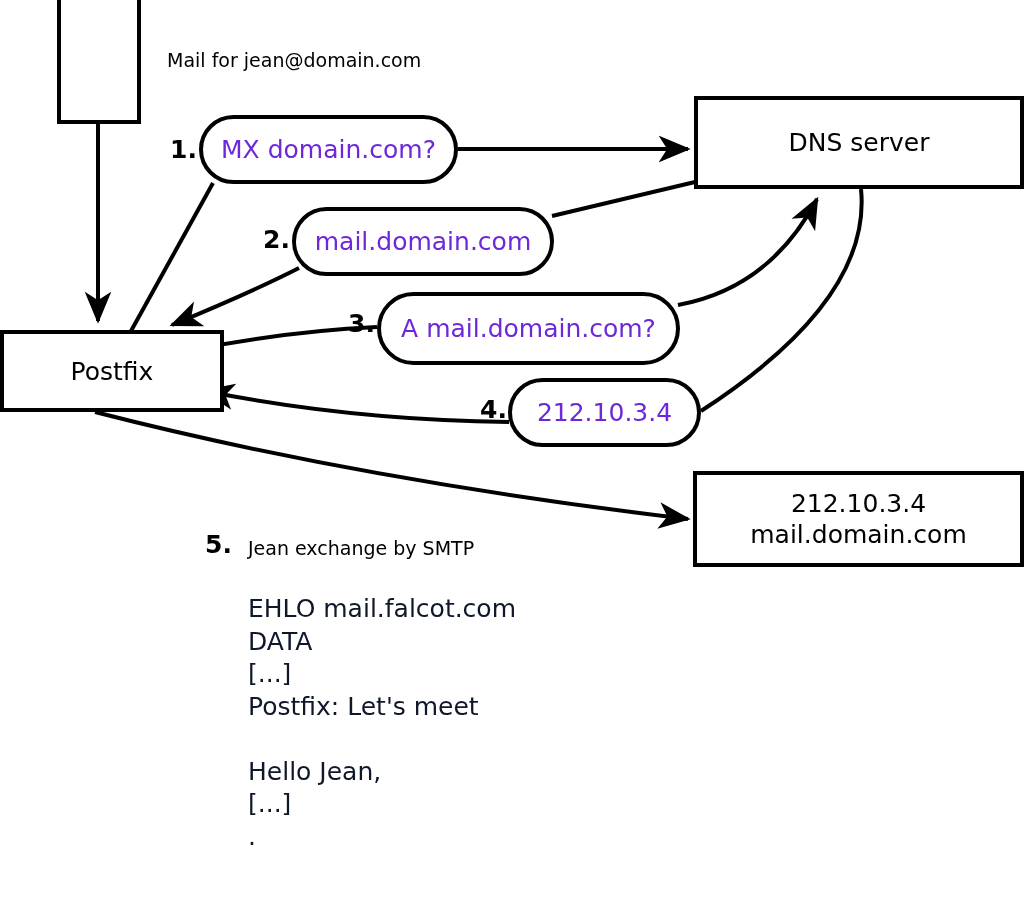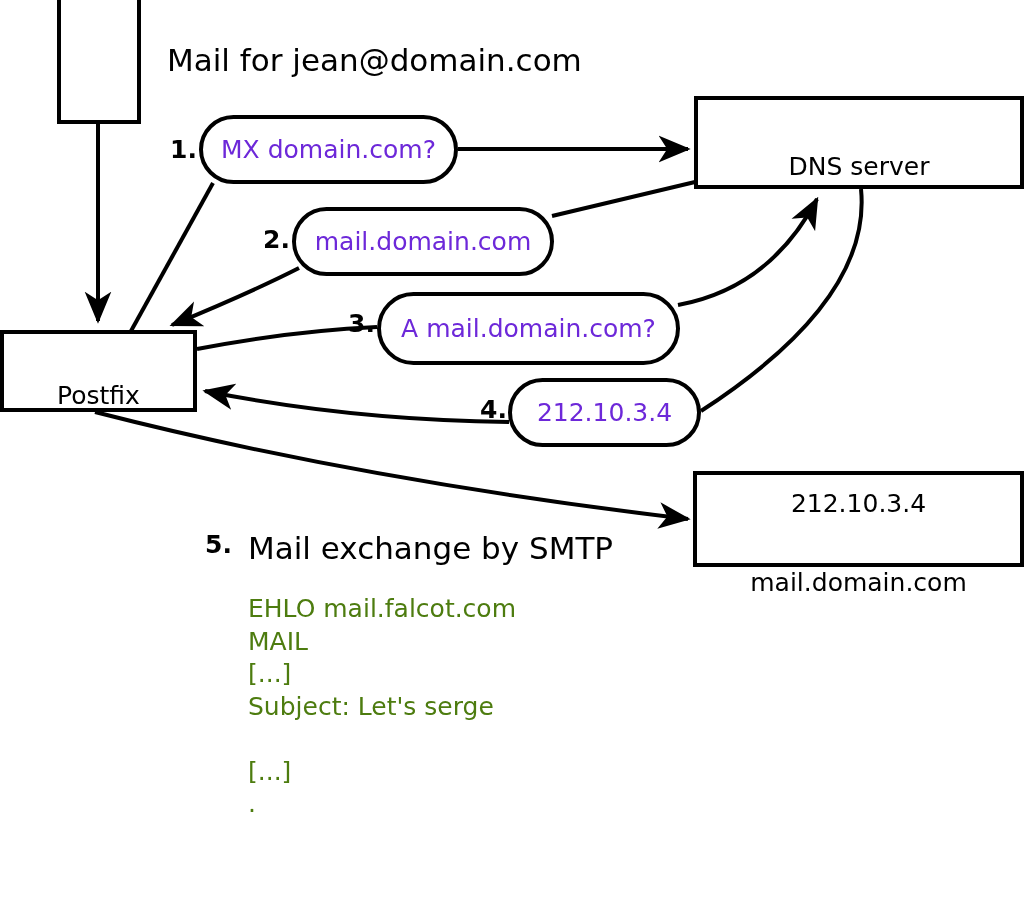--- a/index.html
+++ b/index.html
@@ -37,25 +37,24 @@
     flex-direction: column;
     align-items: center;
     justify-content: center;
     z-index: 3;
   }
   .node-box .node-line {
     font-size: 25px;
     line-height: 31px;
     white-space: nowrap;
     color: #000000;
-    margin-top: 48px;
   }
 
   #node-sender   { left: 57px;  top: -6px;  width: 84px;  height: 130px; }
-  #node-postfix  { left: 0px;   top: 330px; width: 197px; height: 82px;  }
+  #node-postfix  { left: 0px;   top: 330px; width: 224px; height: 82px;  }
   #node-dns      { left: 694px; top: 96px;  width: 330px; height: 93px;  }
   #node-target   { left: 693px; top: 471px; width: 331px; height: 96px;  }
 
   
   .bubble {
     position: absolute;
     box-sizing: border-box;
     background: #ffffff;
     border: 4px solid #000000;
     border-radius: 999px;
@@ -89,40 +88,40 @@
   }
   #step-1 { left: 170px; top: 137px; }
   #step-2 { left: 263px; top: 227px; }
   #step-3 { left: 348px; top: 311px; }
   #step-4 { left: 480px; top: 397px; }
   #step-5 { left: 205px; top: 532px; }
 
   
   .plain-label {
     position: absolute;
-    font-size: 31px;
+    font-size: 19px;
     line-height: 32px;
     color: #000000;
     white-space: nowrap;
     z-index: 5;
   }
   #label-mail-for { left: 167px; top: 44px; }
   #label-step5    { left: 248px; top: 532px; }
 
   
   #smtp-transcript {
     position: absolute;
     left: 248px;
     top: 593px;
     z-index: 5;
   }
   #smtp-transcript .smtp-line {
     font-size: 25px;
     line-height: 32.5px;
-    color: #4d7c0f;
+    color: #0f172a;
     white-space: pre;
     min-height: 32.5px;
   }
 </style>
 </head>
 <body>
 
 <div id="stage">
 
   <svg id="wires" viewBox="0 0 1024 919" xmlns="http://www.w3.org/2000/svg">
@@ -187,25 +186,26 @@
   </div>
 
   <span class="step-num" id="step-1">1.</span>
   <span class="step-num" id="step-2">2.</span>
   <span class="step-num" id="step-3">3.</span>
   <span class="step-num" id="step-4">4.</span>
   <span class="step-num" id="step-5">5.</span>
 
   <span class="plain-label" id="label-mail-for">Mail for jean@domain.com</span>
 
-  <span class="plain-label" id="label-step5">Mail exchange by SMTP</span>
+  <span class="plain-label" id="label-step5">Jean exchange by SMTP</span>
 
   <div id="smtp-transcript">
     <div class="smtp-line">EHLO mail.falcot.com</div>
-    <div class="smtp-line">MAIL</div>
+    <div class="smtp-line">DATA</div>
     <div class="smtp-line">[...]</div>
-    <div class="smtp-line">Subject: Let's serge</div>
+    <div class="smtp-line">Postfix: Let's meet</div>
     <div class="smtp-line"></div>
+    <div class="smtp-line">Hello Jean,</div>
     <div class="smtp-line">[...]</div>
     <div class="smtp-line">.</div>
   </div>
 
 </div>
 
 </body></html>

